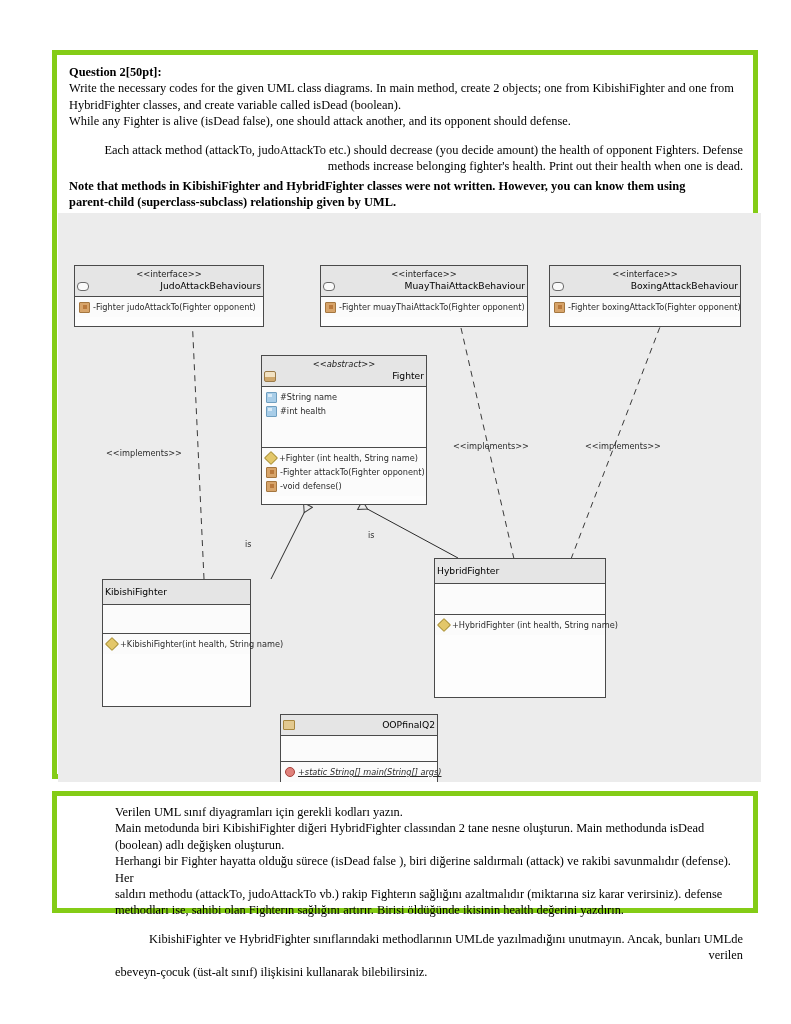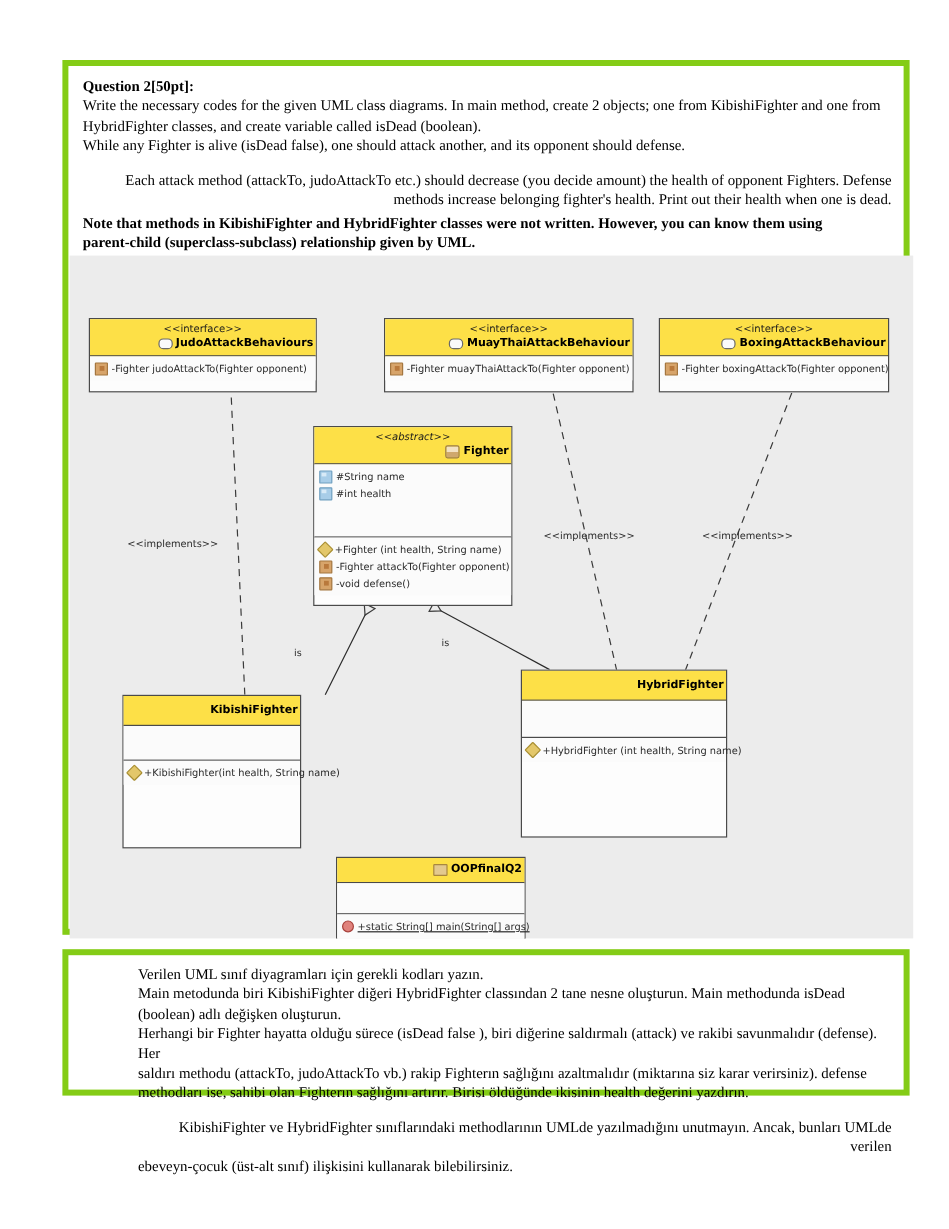--- a/index.html
+++ b/index.html
@@ -64,57 +64,57 @@
     background: #fdfdfd;
     border: 1px solid #4a4a4a;
     box-sizing: border-box;
     font-family: "DejaVu Sans", sans-serif;
     z-index: 5;
   }
   .uml-head {
     text-align: center;
     padding: 3px 2px 4px 2px;
     border-bottom: 1px solid #4a4a4a;
-    background: #fde047;
+    background: #e5e5e5;
   }
   .stereo {
     font-size: 8.4px;
     color: #1a1a1a;
     line-height: 11px;
     white-space: nowrap;
   }
   .stereo.ital { font-style: italic; }
   .cname {
     font-size: 9.2px;
-    font-weight: bold;
+    font-weight: normal;
     line-height: 12px;
     white-space: nowrap;
     display: flex;
     align-items: center;
-    justify-content: flex-end;
+    justify-content: space-between;
     gap: 3px;
   }
   .compartment {
     border-bottom: 1px solid #4a4a4a;
     padding: 3px 3px 3px 4px;
     background: #fbfbfb;
   }
   .compartment.last { border-bottom: none; }
   .member {
     font-size: 8.2px;
     line-height: 12px;
     color: #2a2a2a;
     white-space: nowrap;
     display: flex;
     align-items: center;
     gap: 3px;
     padding: 1px 0;
   }
   .member .txt { display: inline-block; }
-  .member .txt.underline { text-decoration: underline; }
+  .member .txt.underline { text-decoration: underline; font-style: italic; }
 
   
   .ico {
     flex: 0 0 auto;
     width: 9px;
     height: 9px;
     display: inline-block;
     position: relative;
   }
   .ico-field {

